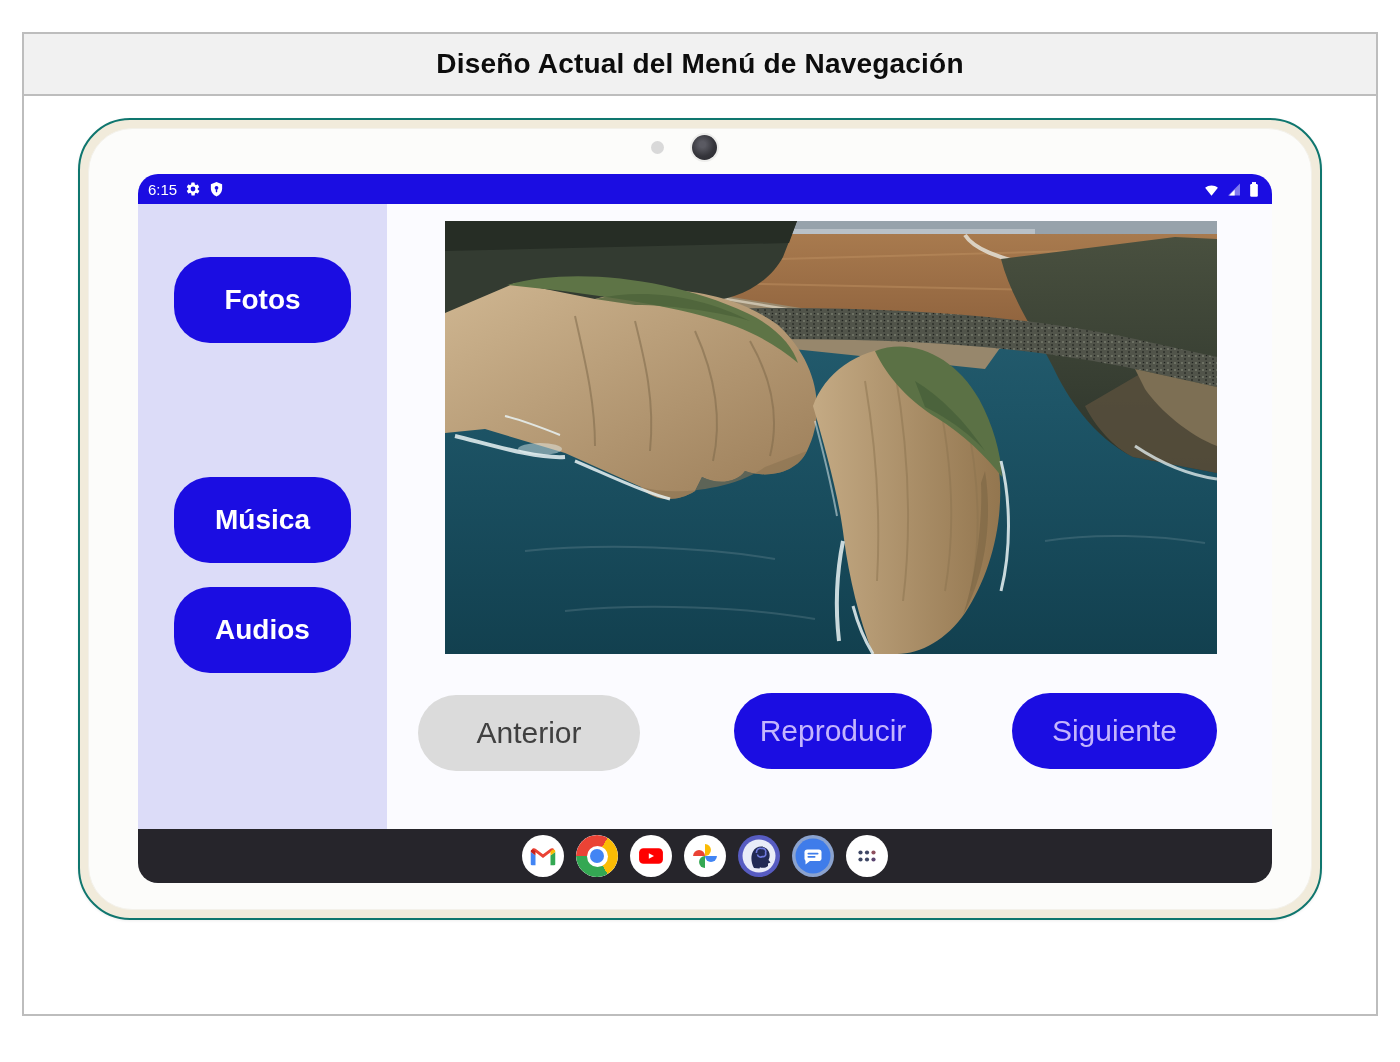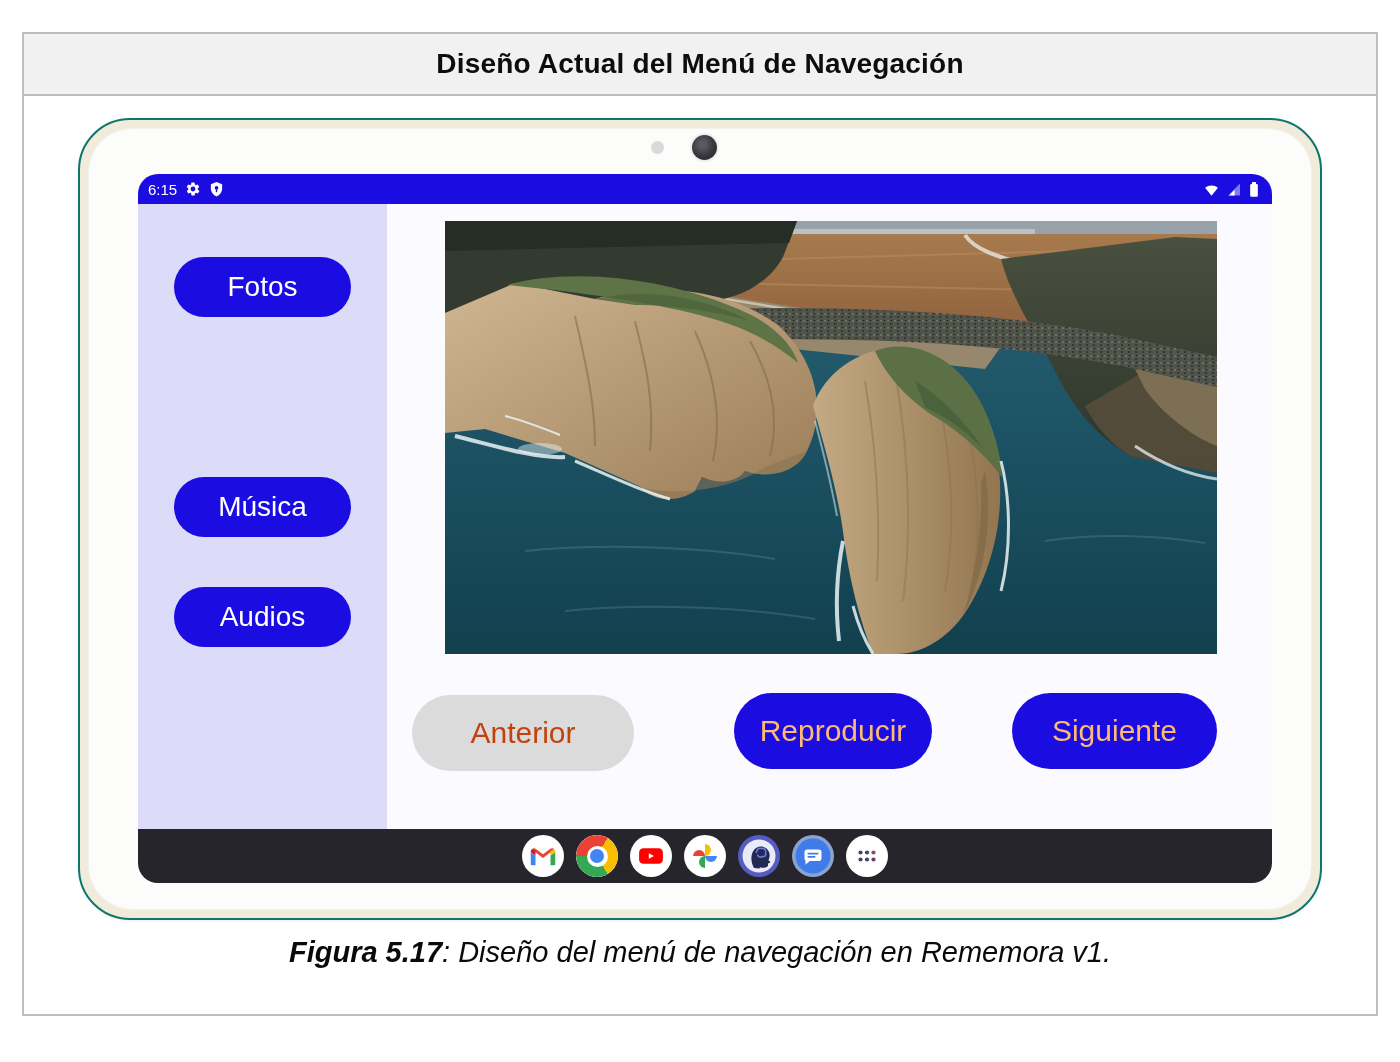--- a/index.html
+++ b/index.html
@@ -41,34 +41,34 @@
              display:flex;align-items:center;justify-content:space-between;
              padding:0 12px 0 10px;color:#fff}
   .sb-left,.sb-right{display:flex;align-items:center}
   .sb-left{gap:8px}
   .sb-right{gap:6px}
   .sb-time{font-size:15px;line-height:1}
   .sb-icon{display:flex;align-items:center}
 
   
   .sidebar{position:absolute;left:0;top:30px;width:249px;height:625px;background:var(--sidebar)}
-  .nav-pill{position:absolute;left:36px;width:177px;height:60px;border-radius:36px;
-            background:var(--blue);color:#fff;font-size:28px;font-weight:400;
+  .nav-pill{position:absolute;left:36px;width:177px;height:86px;border-radius:36px;
+            background:var(--blue);color:#fff;font-size:28px;font-weight:700;
             display:flex;align-items:center;justify-content:center;border:none;
             font-family:inherit;cursor:pointer}
 
   
   .photo{position:absolute;left:307px;top:47px;width:772px;height:433px;overflow:hidden}
   .photo svg{display:block;width:100%;height:100%}
 
   
   .ctrl{position:absolute;height:76px;border-radius:38px;border:none;font-family:inherit;
         display:flex;align-items:center;justify-content:center;font-size:30px;
-        color:#fdba74;cursor:pointer}
-  .ctrl-prev{left:274px;top:521px;width:222px;background:var(--disabled);color:#c2410c;cursor:default}
+        color:#c4b5fd;cursor:pointer}
+  .ctrl-prev{left:280px;top:521px;width:222px;background:var(--disabled);color:#404040;cursor:default}
   .ctrl-play{left:596px;top:519px;width:198px;background:var(--blue)}
   .ctrl-next{left:874px;top:519px;width:205px;background:var(--blue)}
 
   
   .dock{position:absolute;left:0;top:655px;width:100%;height:54px;background:var(--dock);
         display:flex;align-items:center;justify-content:center;gap:12px}
   .app{width:42px;height:42px;border-radius:50%;position:relative;flex:0 0 auto;
        border:none;padding:0;cursor:pointer;background:#fff;overflow:hidden}
   .app svg{position:absolute;left:50%;top:50%;transform:translate(-50%,-50%)}
   .chrome-bg{position:absolute;inset:0;border-radius:50%;
@@ -290,17 +290,14 @@
             <circle cx="14.5" cy="24.5" r="2.1" fill="#3e4765"></circle>
               <circle cx="21" cy="24.5" r="2.1" fill="#3e4765"></circle>
               <circle cx="27.5" cy="24.5" r="2.1" fill="#5a4470"></circle>
           </svg>
         </button>
       </div>
 
     </div>
   </div>
 
-  <div class="caption">
-    <b>Figura 5.17</b><span>: Diseño del menú de navegación en Rememora v1.</span>
-  </div>
 
 </div>
 
 </body></html>

